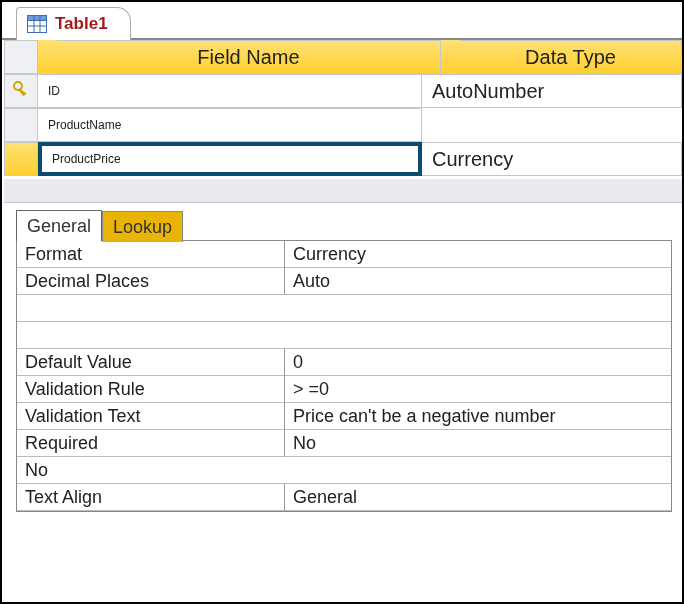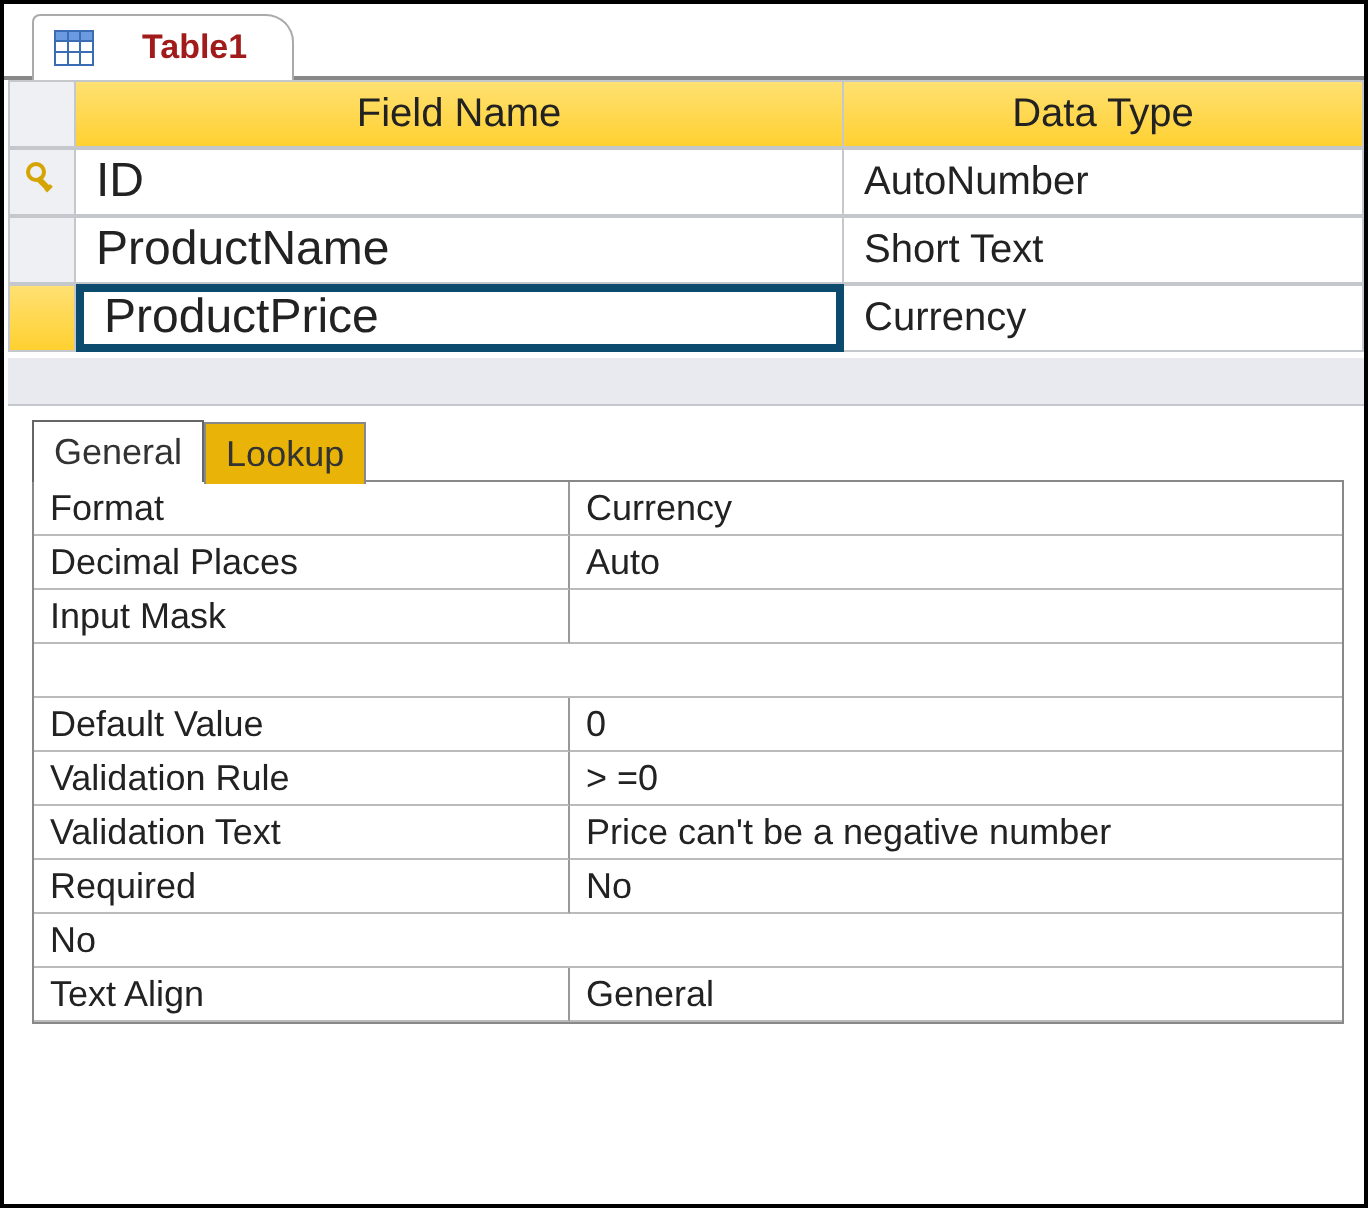--- a/index.html
+++ b/index.html
@@ -18,21 +18,21 @@
     .tab-bar {
       display: flex;
       align-items: flex-end;
       height: 38px;
       padding-left: 14px;
       border-bottom: 2px solid #888;
     }
     .doc-tab {
       display: flex;
       align-items: center;
-      gap: 24px;
+      gap: 8px;
       background: #fff;
       border: 1px solid #aaa;
       border-bottom: none;
       border-top-left-radius: 4px;
       border-top-right-radius: 14px;
       padding: 6px 22px 6px 10px;
       position: relative;
       top: 2px;
     }
     .doc-tab .tab-label {
@@ -69,37 +69,38 @@
       font-weight: normal;
       color: #222;
     }
     .col-fieldname {
       width: 384px;
       border: 1px solid #c4c8cc;
       border-left: none;
       padding: 4px 10px;
       display: flex;
       align-items: center;
-      font-size: 24px;
+      font-size: 12px;
       color: #222;
     }
     .col-datatype {
       flex: 1;
       border: 1px solid #c4c8cc;
       border-left: none;
       padding: 16px 10px;
       display: flex;
       align-items: center;
       font-size: 20px;
       color: #222;
     }
     .design-header .col-fieldname,
     .design-header .col-datatype {
       justify-content: center;
       font-size: 20px;
+      margin-left: 19px;
     }
     .design-row.selected .col-fieldname {
       border: 4px solid #0c4a6e;
     }
     .blank-strip {
       height: 24px;
       background: #e8eaef;
       border-bottom: 1px solid #c4c8cc;
       margin-top: 3px;
       margin-left: 2px;
@@ -197,21 +198,20 @@
         </svg>
       </span>
     </div>
     <div class="col-fieldname">ID</div>
     <div class="col-datatype">AutoNumber</div>
   </div>
 
   <div class="design-row">
     <div class="row-selector"></div>
     <div class="col-fieldname">ProductName</div>
-    <div class="col-datatype">Short Text</div>
   </div>
 
   <div class="design-row selected">
     <div class="row-selector selected"></div>
     <div class="col-fieldname">ProductPrice</div>
     <div class="col-datatype">Currency</div>
   </div>
 </div>
 
 <div class="blank-strip"></div>
@@ -224,21 +224,20 @@
   <div class="prop-table">
     <div class="prop-row">
         <div class="prop-label">Format</div>
         <div class="prop-value">Currency</div>
       </div>
     <div class="prop-row">
         <div class="prop-label">Decimal Places</div>
         <div class="prop-value">Auto</div>
       </div>
     <div class="prop-row">
-        <div class="prop-label">Input Mask</div>
         <div class="prop-value"></div>
       </div>
     <div class="prop-row">
         <div class="prop-value"></div>
       </div>
     <div class="prop-row">
         <div class="prop-label">Default Value</div>
         <div class="prop-value">0</div>
       </div>
     <div class="prop-row">

